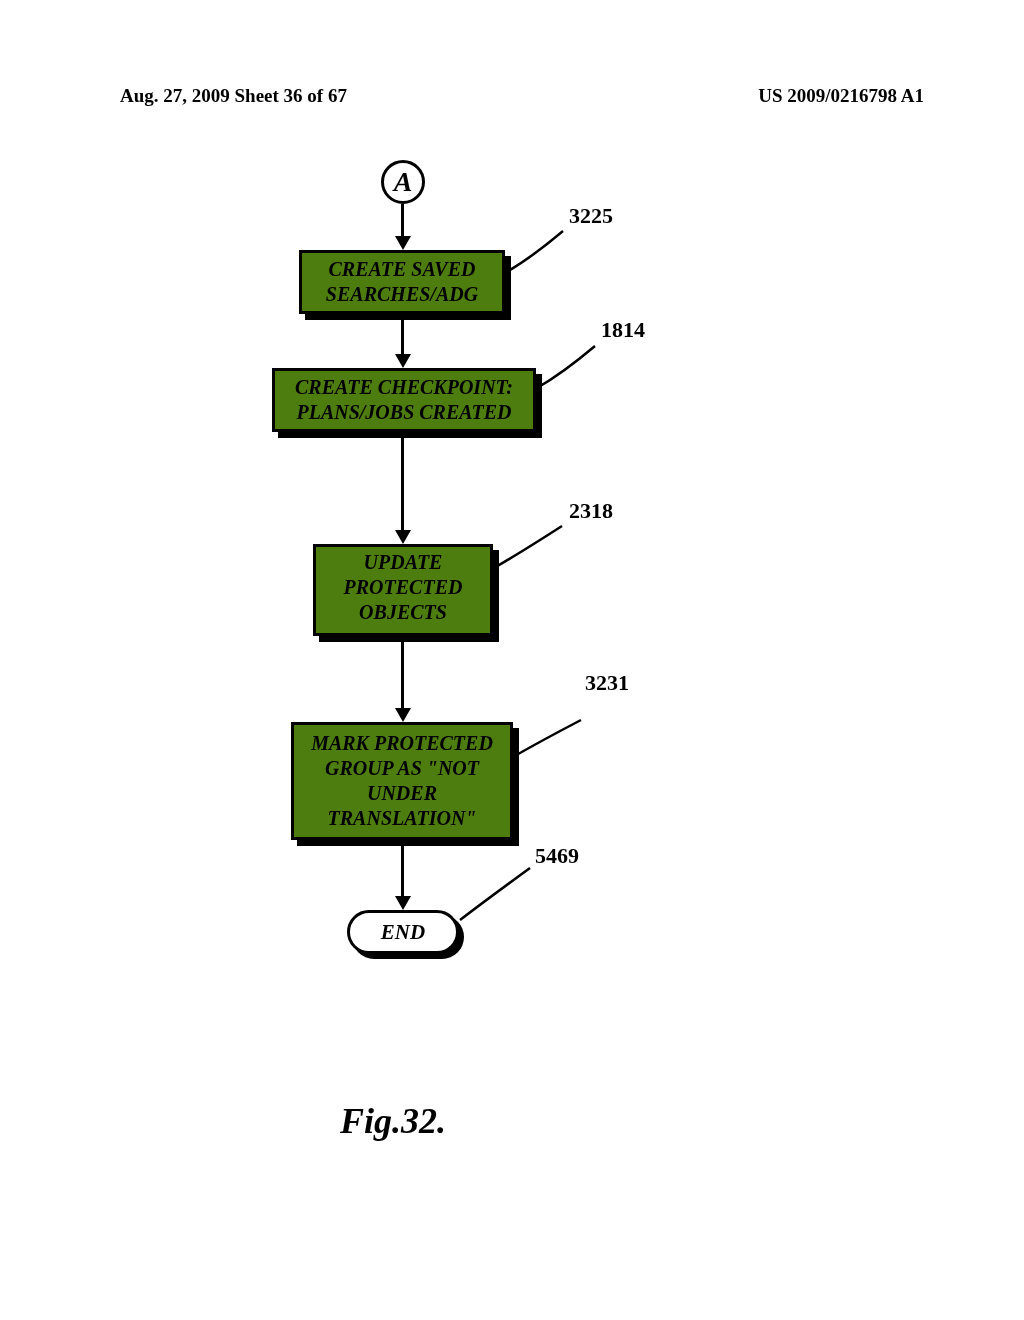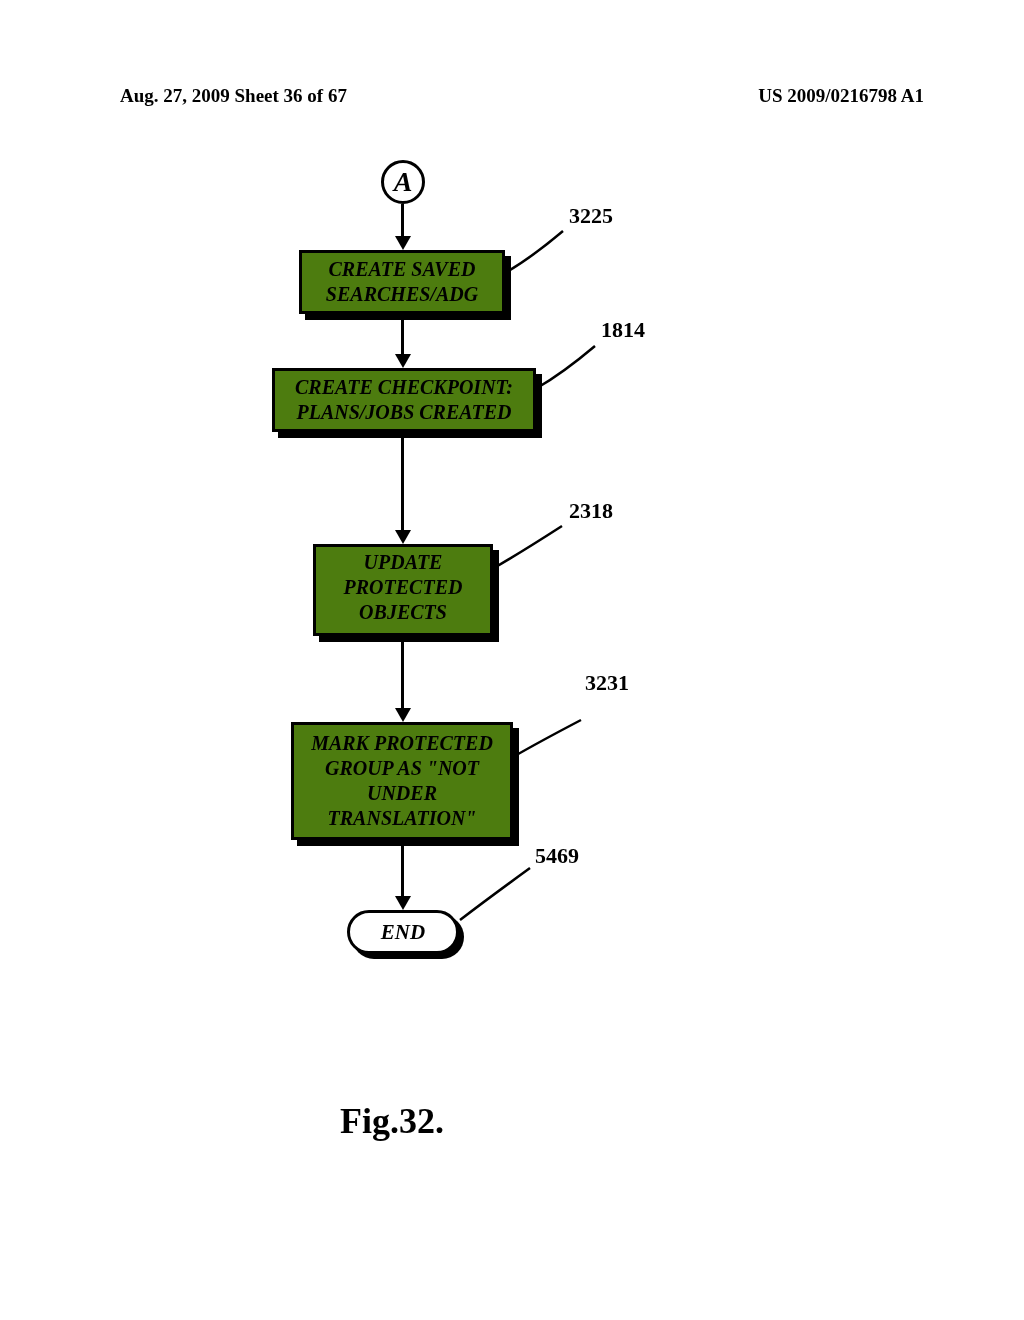--- a/index.html
+++ b/index.html
@@ -88,20 +88,21 @@
       font-size: 22px;
       font-weight: bold;
     }
     .ref-curve {
       position: absolute;
     }
     .figure-caption {
       position: absolute;
       font-size: 36px;
       font-weight: bold;
+      font-style: italic;
     }
   </style>
 </head>
 <body>
 
 <div class="header">
   <span>Aug. 27, 2009  Sheet 36 of 67</span>
   <span>US 2009/0216798 A1</span>
 </div>
 

